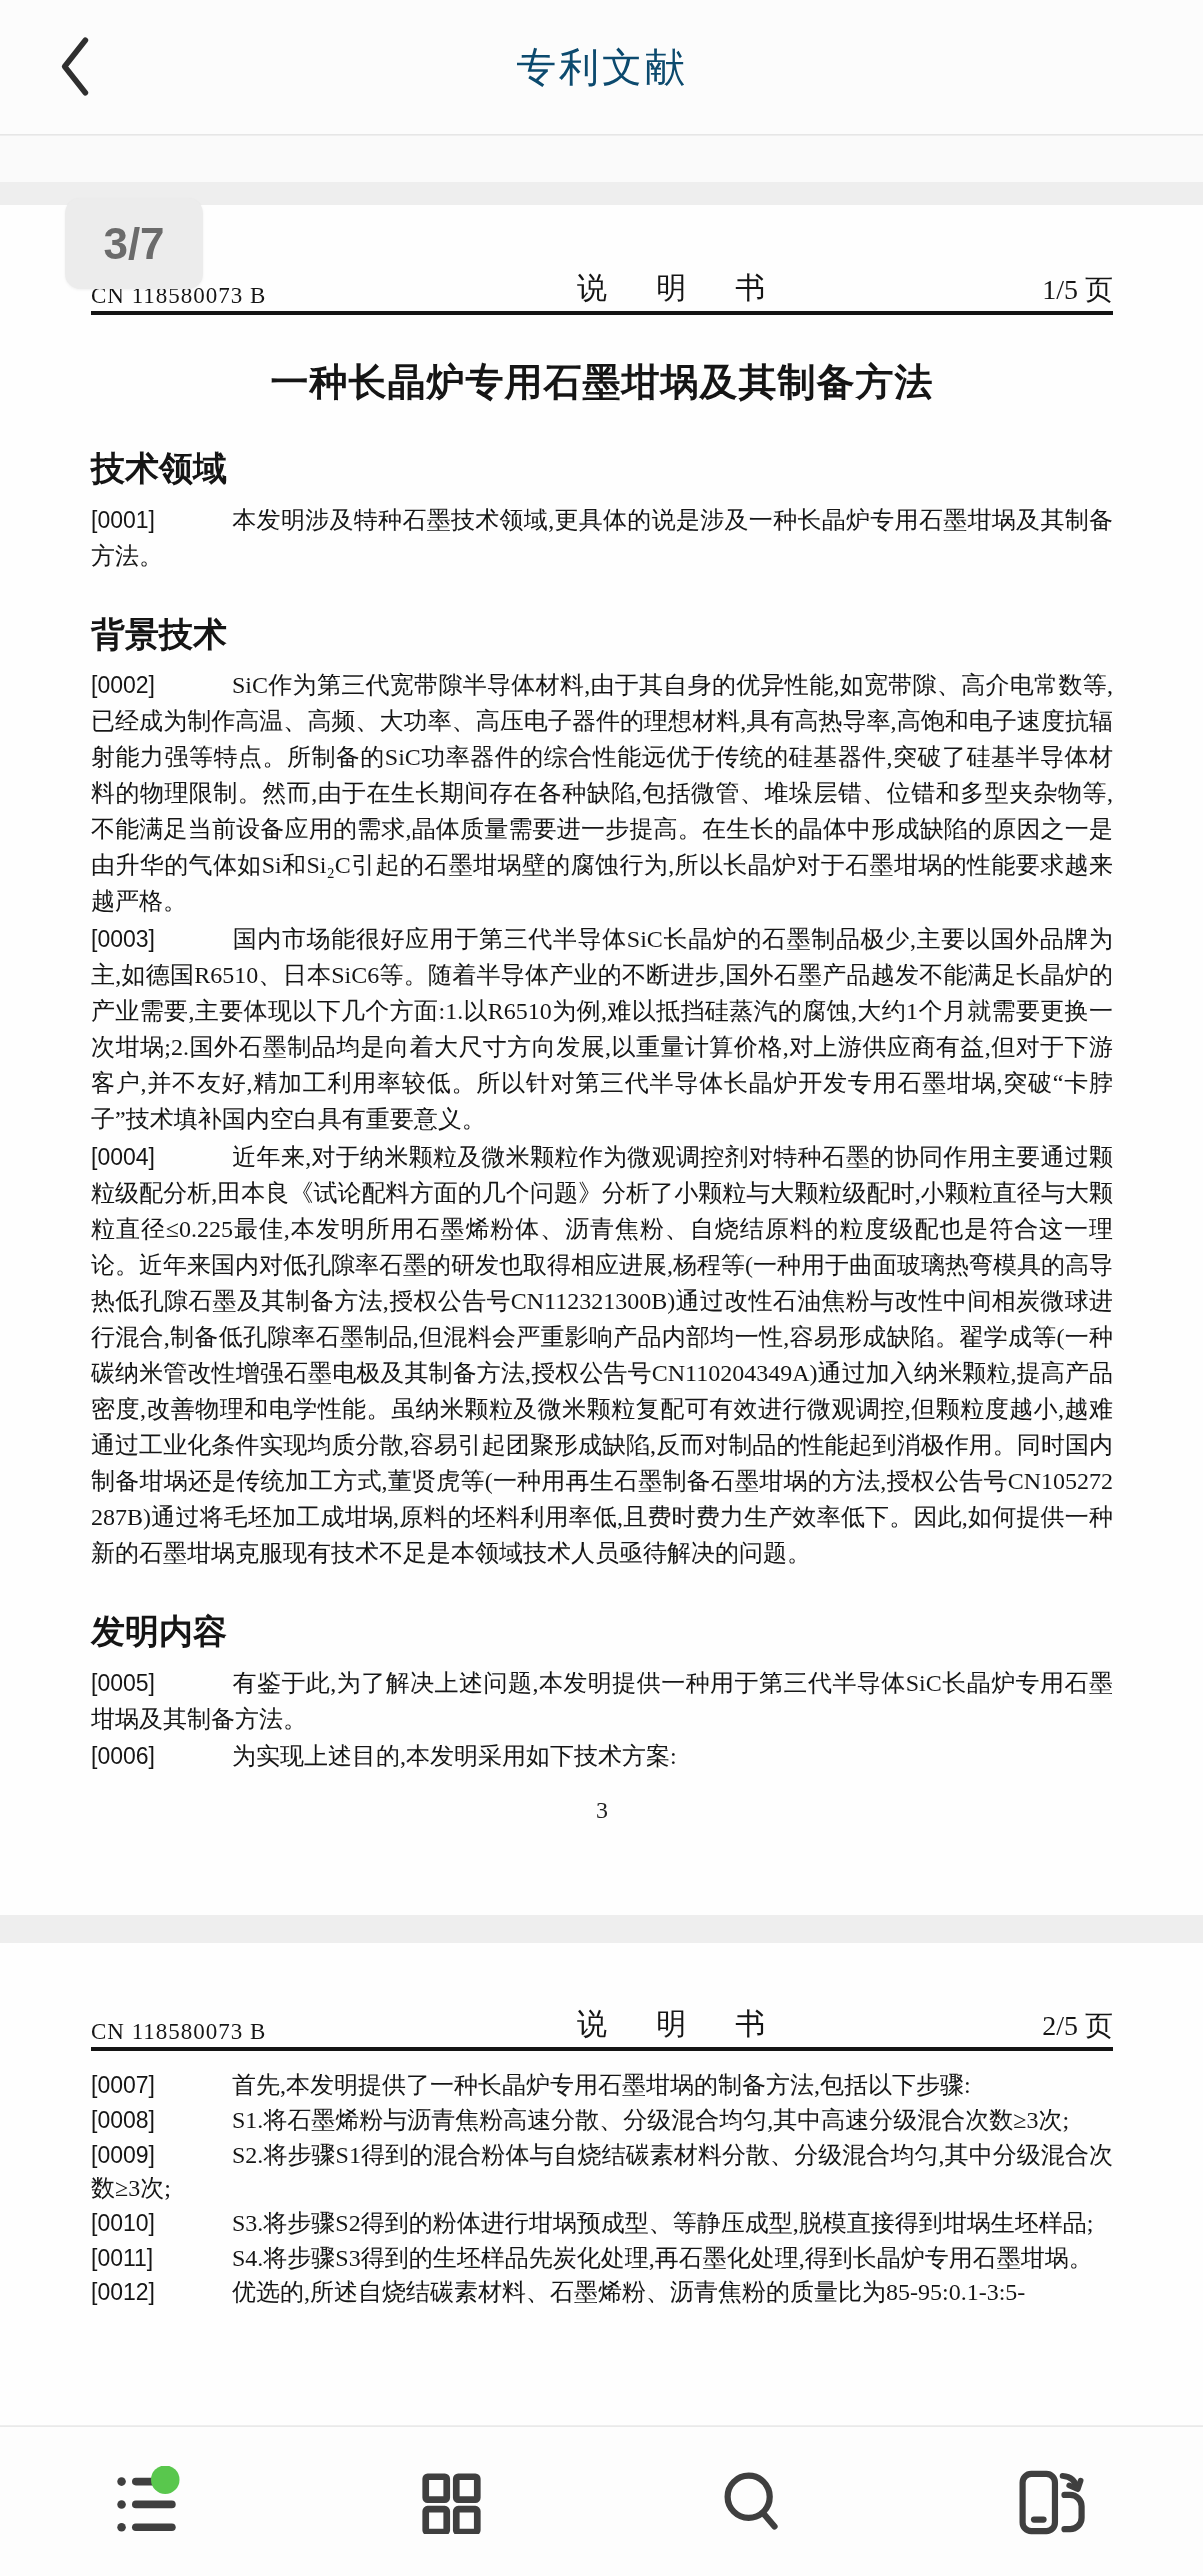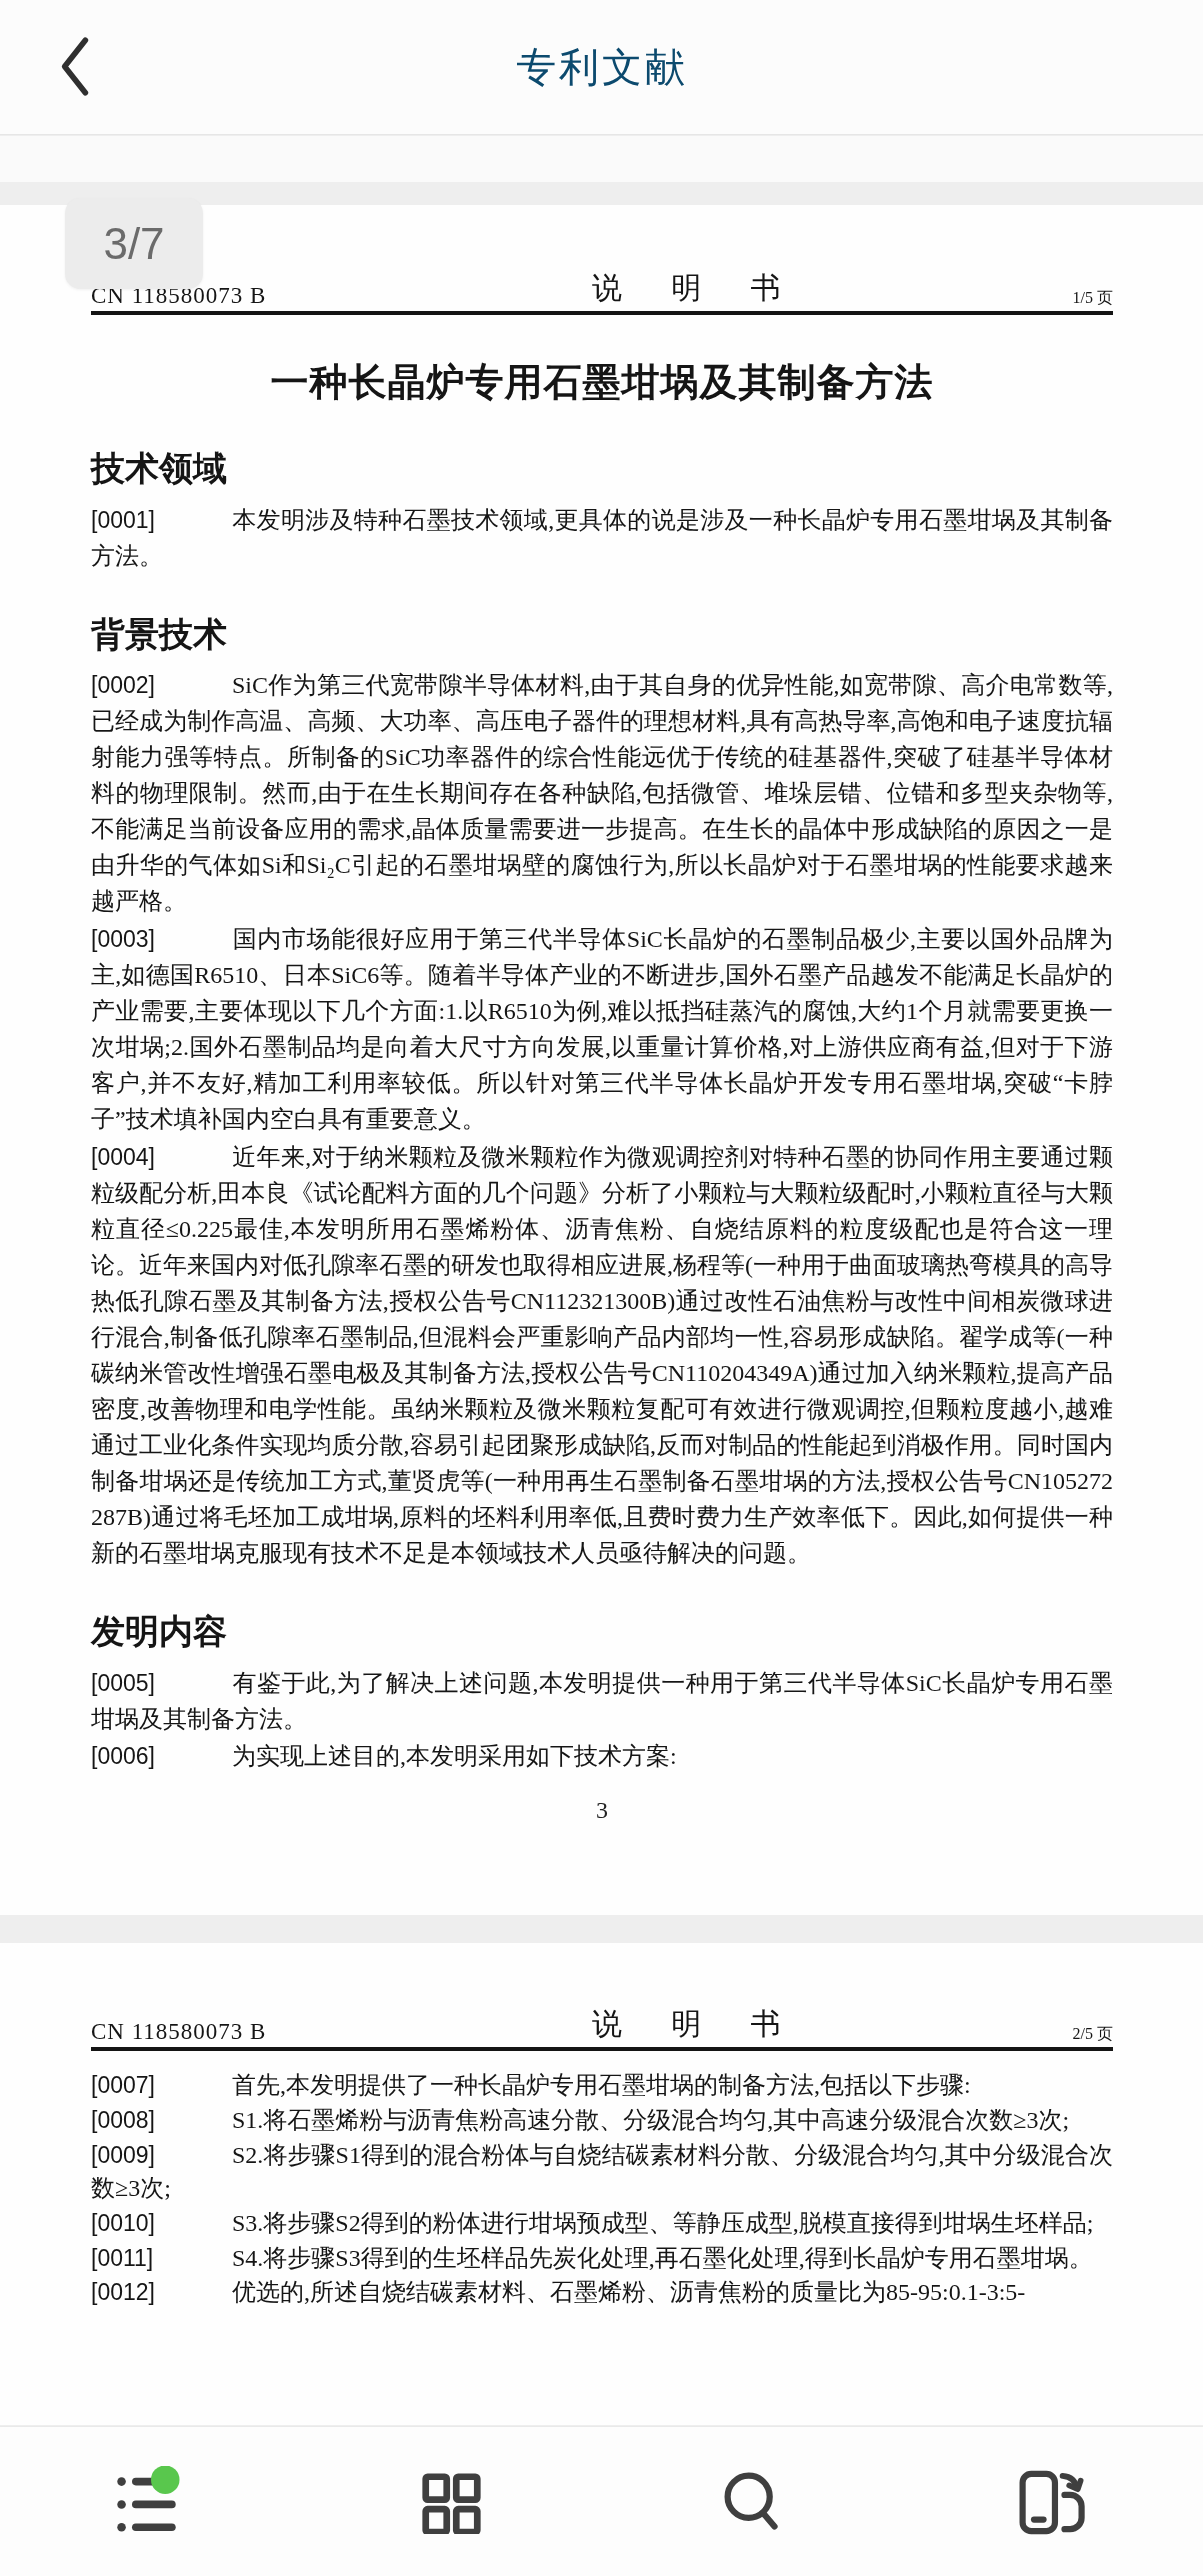--- a/index.html
+++ b/index.html
@@ -21,38 +21,38 @@
   }
   .sub-header-strip{
     position:absolute;top:136px;left:0;width:1204px;height:46px;
     background:#fafafa;z-index:5;
   }
   
   .page-badge{
     position:absolute;top:198px;left:65px;width:138px;height:91px;
     background:#ececec;border-radius:15.3px;z-index:20;
     display:flex;align-items:center;justify-content:center;
-    font-size:44px;font-weight:normal;color:#6b6b6b;
+    font-size:44px;font-weight:bold;color:#6b6b6b;
     box-shadow:0 1px 2.9px rgba(0,0,0,0.06);
   }
   
   .doc-page{
     position:absolute;left:0;width:1204px;background:#fefefe;
     font-family:"Liberation Serif","DejaVu Serif",serif;color:#151515;
     overflow:hidden;box-sizing:border-box;
   }
   .page-1{top:205px;height:1710px;padding:63px 91px 0 91px;}
   .page-2{top:1943px;height:482px;padding:61px 91px 0 91px;}
   .doc-head{
     display:flex;align-items:flex-end;justify-content:space-between;
     border-bottom:4.8px solid #141414;padding-bottom:2px;
   }
   .doc-number{font-size:23px;letter-spacing:1px;}
   .doc-type{font-size:30px;letter-spacing:9.6px;transform:translateX(9.6px);margin-left:24px;}
-  .doc-pagelabel{font-size:16px;}
+  .doc-pagelabel{font-size:28px;}
   .doc-title{
     text-align:center;font-family:"Liberation Sans","DejaVu Sans",sans-serif;
     font-size:38px;font-weight:bold;margin-top:42px;letter-spacing:1px;
   }
   .doc-body-1{margin-top:5.7px;}
   .doc-body-2{margin-top:18px;}
   .sec-heading{
     font-family:"Liberation Sans","DejaVu Sans",sans-serif;
     font-size:34px;font-weight:bold;margin-top:38px;margin-bottom:9.6px;
   }

